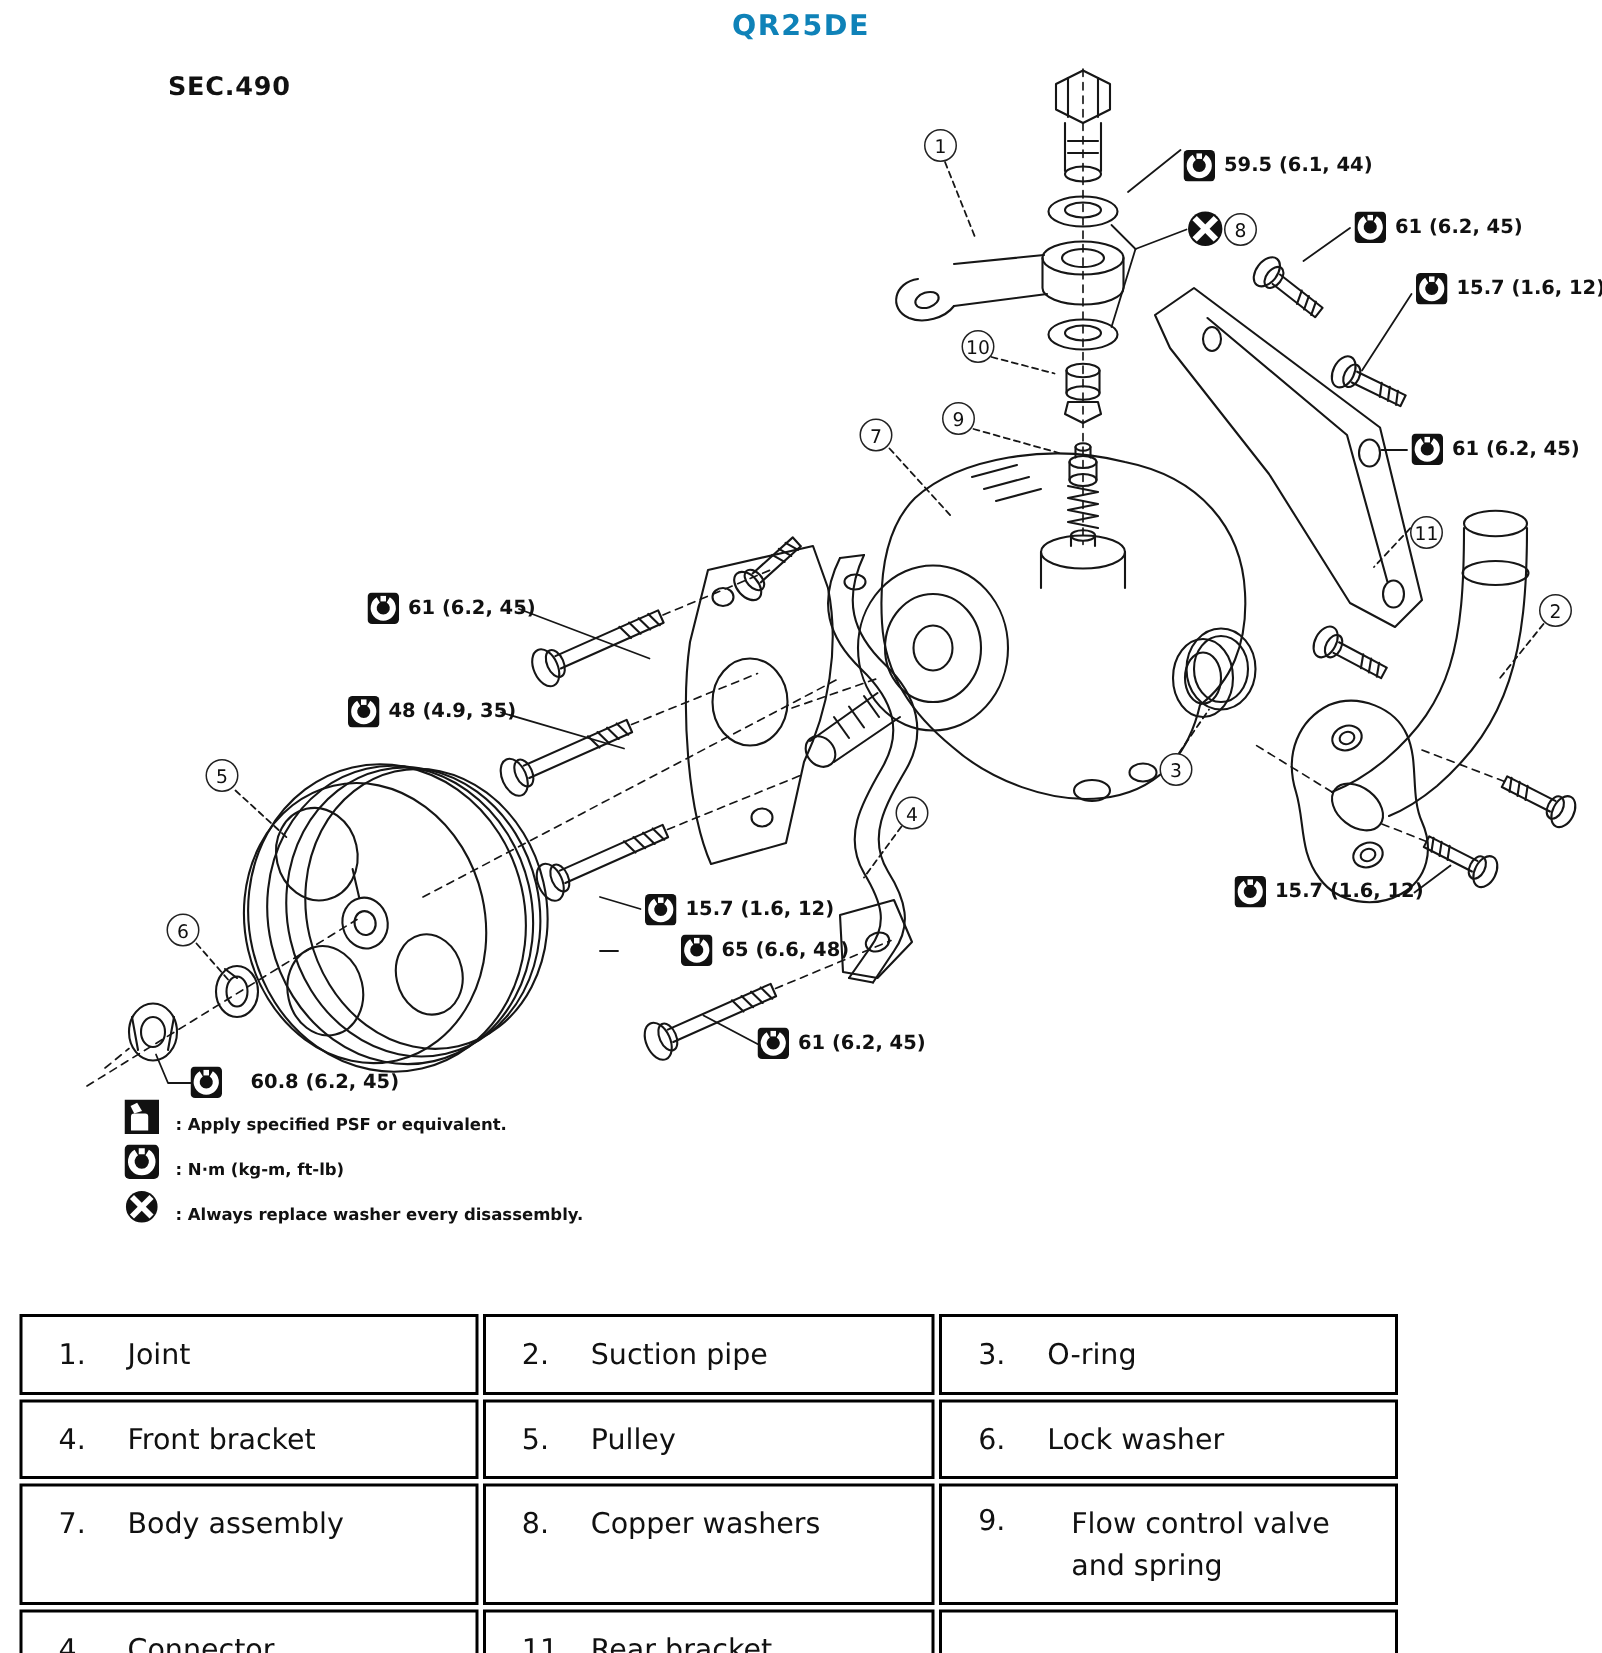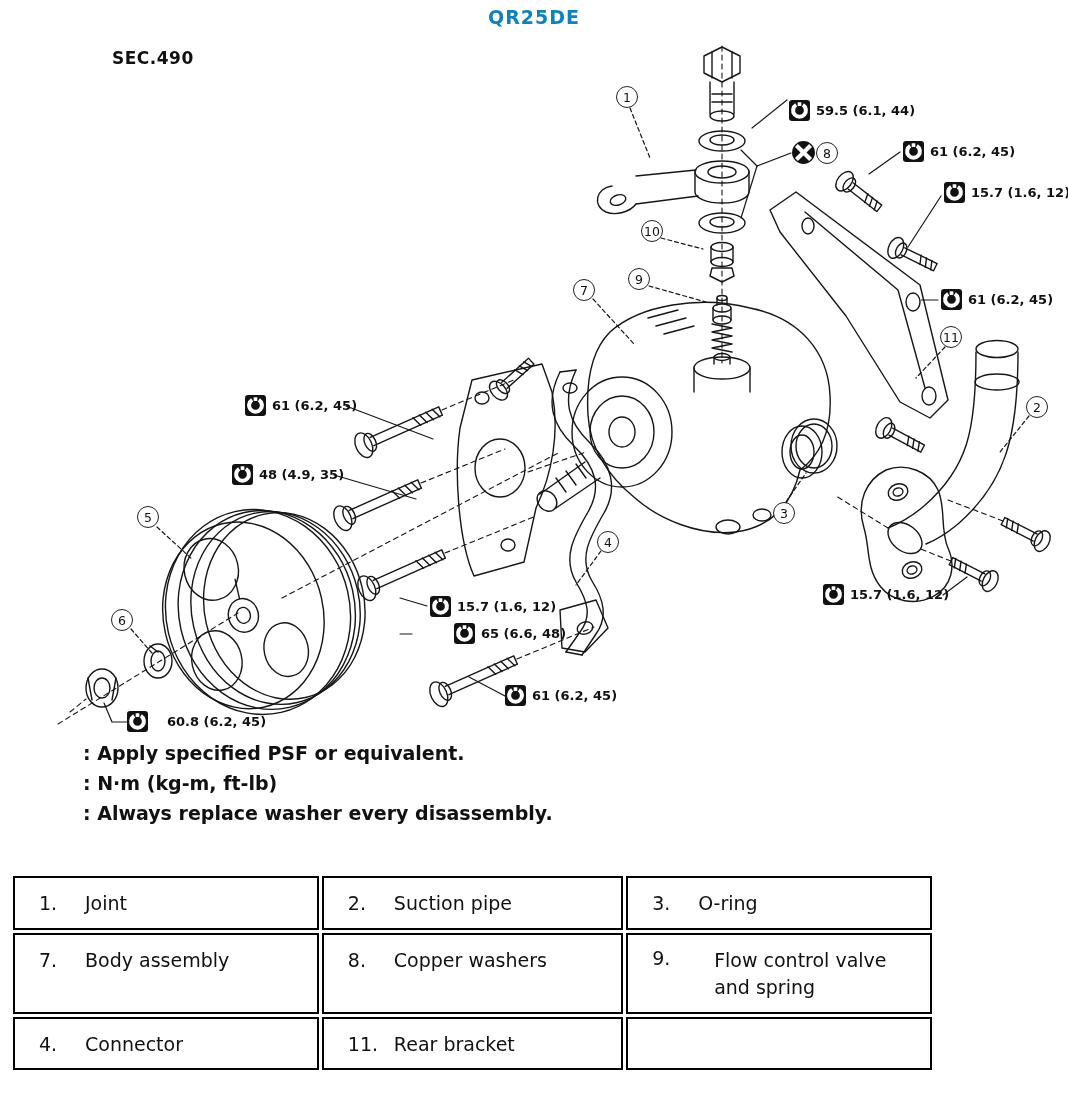--- a/index.html
+++ b/index.html
@@ -14,22 +14,22 @@
   .tq{position:absolute;display:flex;align-items:center;gap:6px;white-space:nowrap;
       font-size:13px;font-weight:bold;color:#111;}
   .tq .ticon{display:block;flex:0 0 auto;}
   
   .pnum{position:absolute;width:22px;height:22px;border:1.6px solid #222;border-radius:50%;
         background:#fff;display:flex;align-items:center;justify-content:center;
         font-size:12.5px;color:#111;box-sizing:border-box;}
   .xmark{position:absolute;}
   
   .legend{position:absolute;left:83px;top:731px;}
-  .legend .lrow{display:flex;align-items:flex-start;gap:11px;margin-bottom:5px;height:25px;
-        font-size:19px;font-weight:600;color:#111;white-space:nowrap;flex-direction:column;}
+  .legend .lrow{display:flex;align-items:flex-end;gap:11px;margin-bottom:5px;height:25px;
+        font-size:11px;font-weight:600;color:#111;white-space:nowrap;}
   
   .ptable{position:absolute;left:10px;top:873px;width:925px;border-collapse:separate;border-spacing:3px;}
   .ptable td{border:2px solid #000;vertical-align:top;padding:12px 8px 10px 24px;
         height:44px;font-size:19px;color:#111;box-sizing:border-box;background:#fff;}
   .ptable td .n{display:inline-block;width:46px;}
   .ptable td .pname{display:inline;line-height:1.45;}
 </style>
 </head>
 <body>
 
@@ -355,21 +355,21 @@
           <line x1="5.2" y1="5.2" x2="18.8" y2="18.8"></line>
           <line x1="18.8" y1="5.2" x2="5.2" y2="18.8"></line>
         </g>
       </svg>
 
     <div class="pnum" style="left:616px;top:86px;">1</div>
     <div class="pnum" style="left:816px;top:142px;">8</div>
     <div class="pnum" style="left:641px;top:220px;">10</div>
     <div class="pnum" style="left:628px;top:268px;">9</div>
     <div class="pnum" style="left:573px;top:279px;">7</div>
-    <div class="pnum" style="left:940px;top:326px;">11</div>
+    <div class="pnum" style="left:940px;top:344px;">11</div>
     <div class="pnum" style="left:1026px;top:396px;">2</div>
     <div class="pnum" style="left:773px;top:502px;">3</div>
     <div class="pnum" style="left:597px;top:531px;">4</div>
     <div class="pnum" style="left:137px;top:506px;">5</div>
     <div class="pnum" style="left:111px;top:609px;">6</div>
 
     <div class="legend">
       <div class="lrow">
         <svg width="23" height="23" viewBox="0 0 24 24">
             <rect width="24" height="24" fill="#111"></rect>
@@ -400,20 +400,25 @@
   </div>
 
   <table class="ptable">
     <tbody>
         <tr>
       <td style="width:33.5%;"><span class="n">1.</span><span class="pname">Joint</span></td>
       <td style="width:33%;"><span class="n">2.</span><span class="pname">Suction pipe</span></td>
       <td><span class="n">3.</span><span class="pname">O-ring</span></td>
     </tr>
     <tr>
+      <td><span class="n">4.</span><span class="pname">Front bracket</span></td>
+      <td><span class="n">5.</span><span class="pname">Pulley</span></td>
+      <td><span class="n">6.</span><span class="pname">Lock washer</span></td>
+    </tr>
+    <tr>
       <td style="height:70px;"><span class="n">7.</span><span class="pname">Body assembly</span></td>
       <td><span class="n">8.</span><span class="pname">Copper washers</span></td>
       <td style="padding-right:40px;">
             <span class="n" style="float:left;">9.</span>
             <span class="pname" style="display:block;margin-left:62px;">Flow control valve and spring</span>
           </td>
     </tr>
     <tr>
       <td><span class="n">4.</span><span class="pname">Connector</span></td>
       <td><span class="n">11.</span><span class="pname">Rear bracket</span></td>

